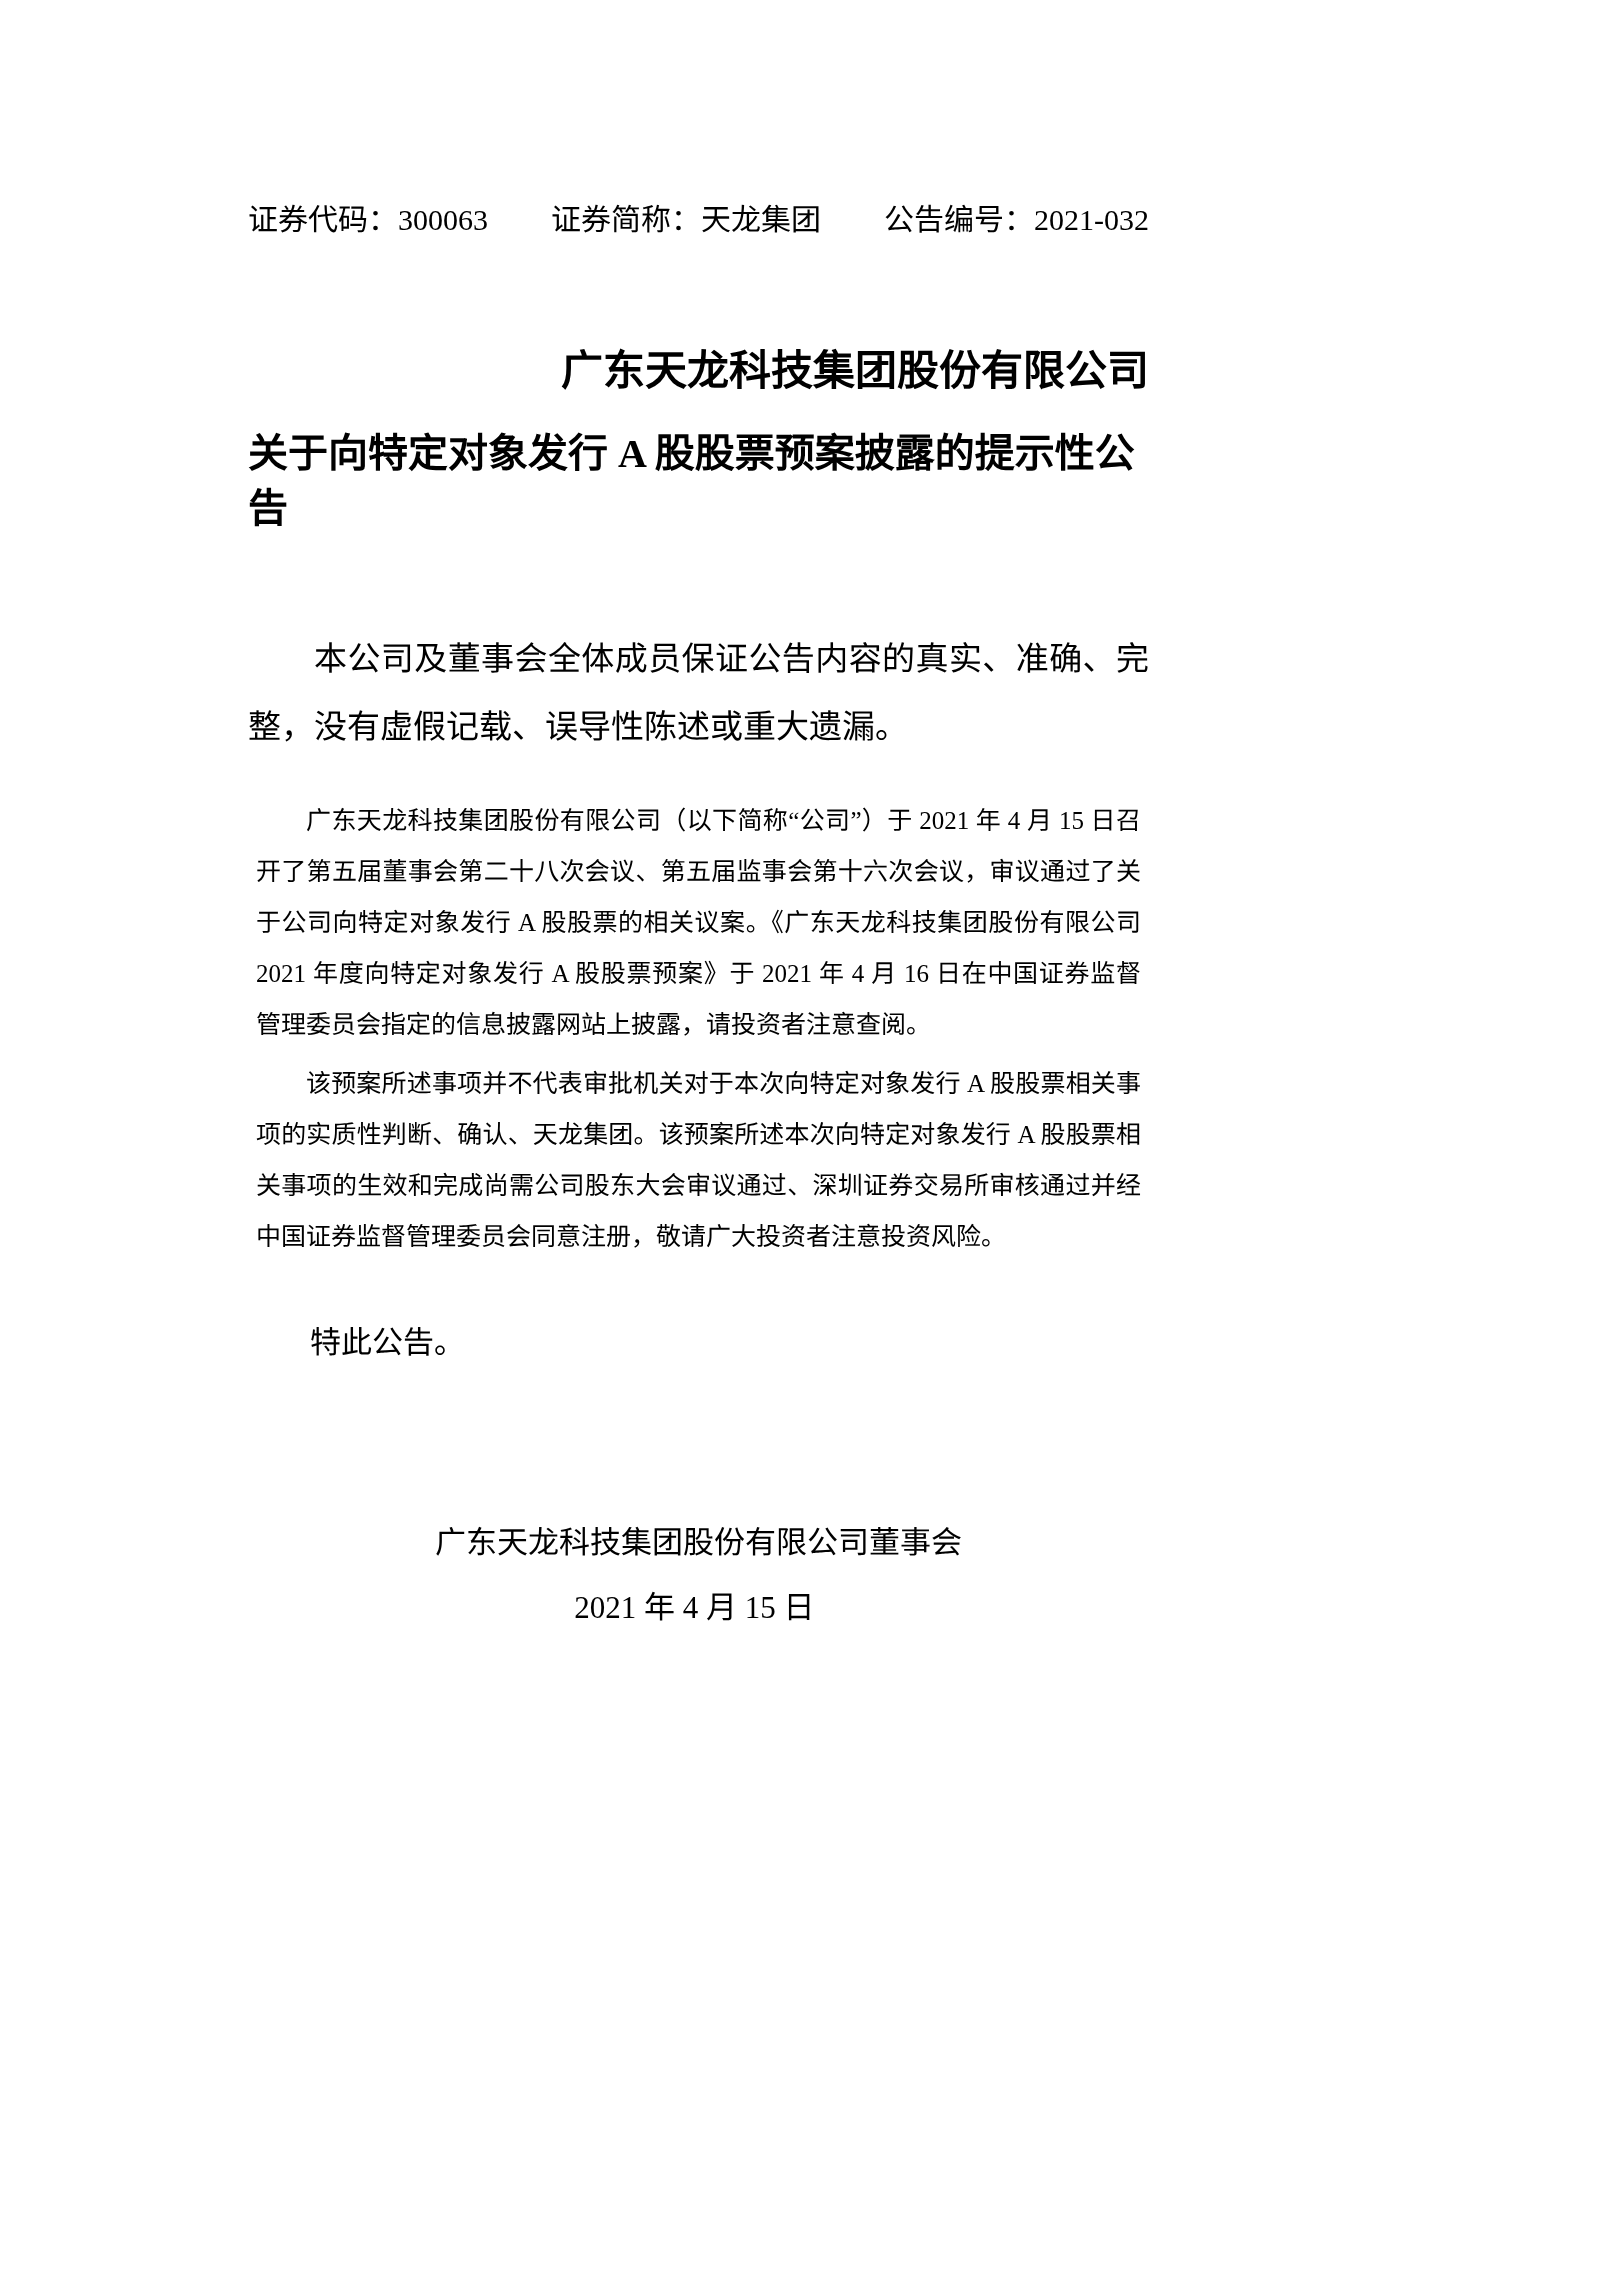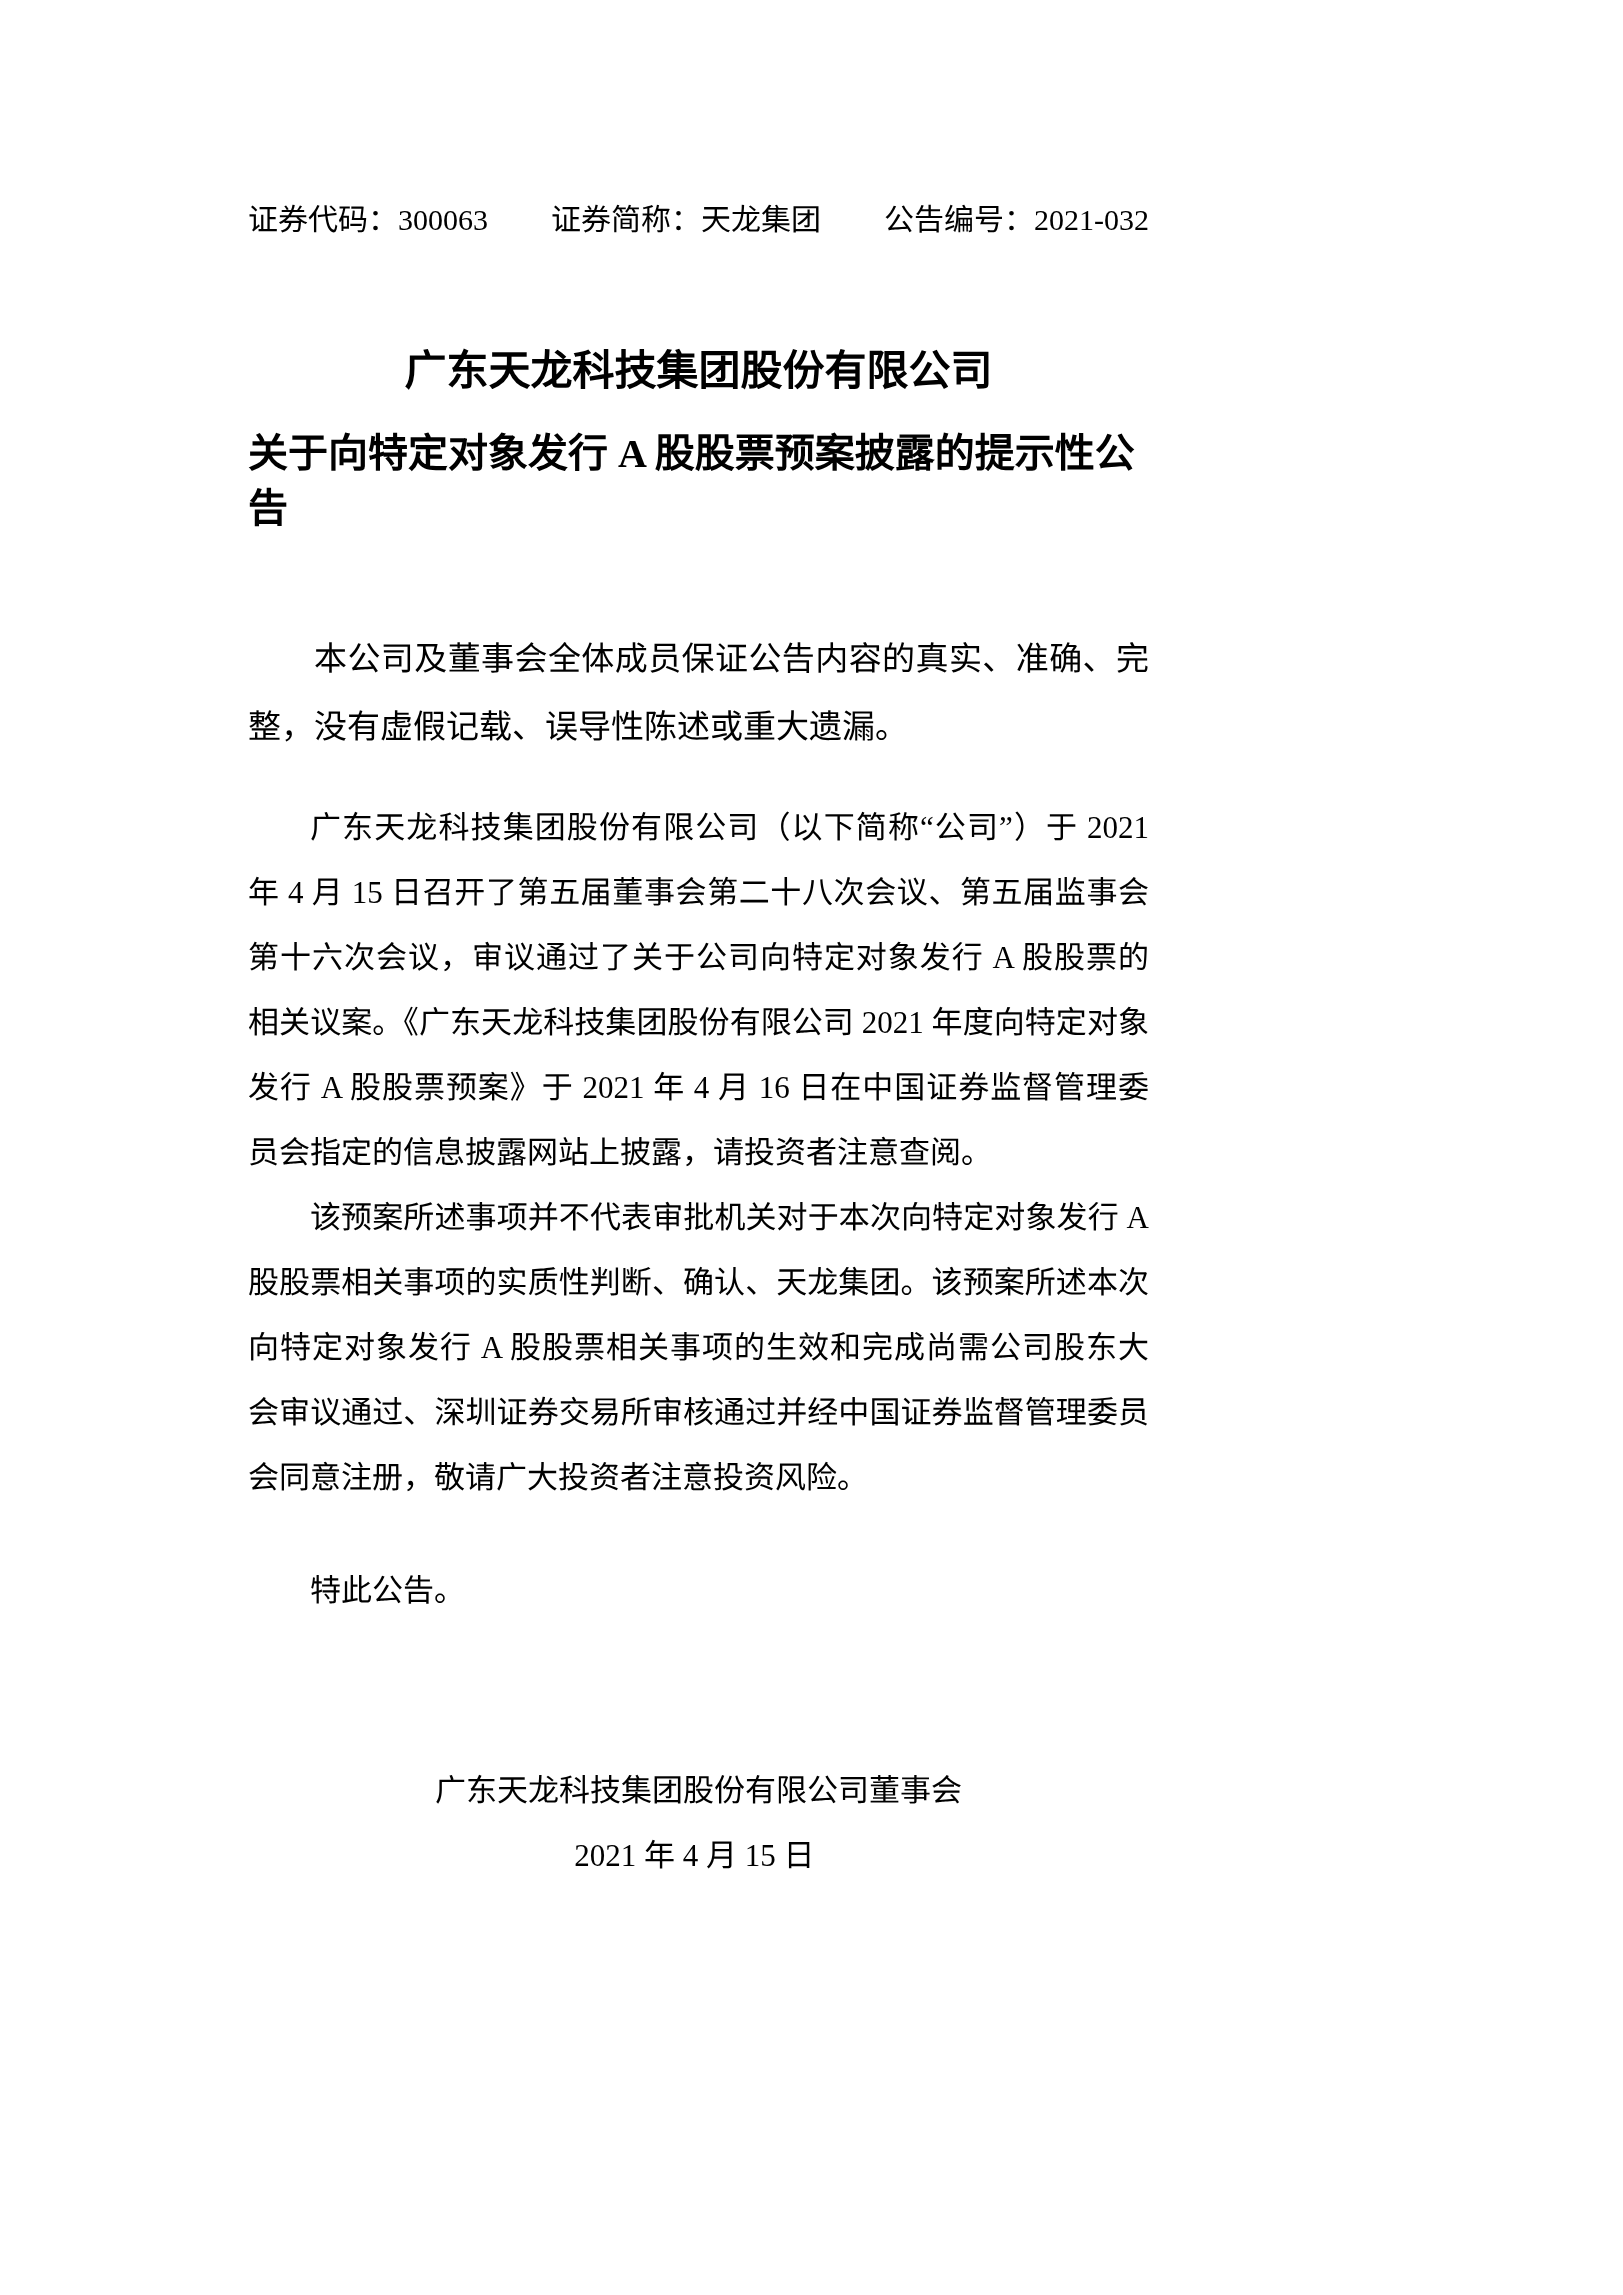--- a/index.html
+++ b/index.html
@@ -24,45 +24,45 @@
     align-items: baseline;
     font-size: 30px;
     line-height: 44px;
     white-space: nowrap;
   }
   .title-company {
     margin: 102px 0 0 0;
     font-size: 42px;
     line-height: 55px;
     font-weight: bold;
-    text-align: center;
+    text-align: right;
   }
   .title-subject {
     margin: 27px 0 0 0;
     font-size: 40px;
     line-height: 55px;
     font-weight: bold;
     text-align: left;
   }
   .declaration {
     margin: 89px 0 0 0;
     font-size: 33px;
     line-height: 68px;
     font-weight: normal;
     text-indent: 2em;
     text-align: justify;
     word-break: break-all;
   }
   .body-para {
-    font-size: 31px;
-    line-height: 65px;
+    font-size: 25px;
+    line-height: 51px;
     text-indent: 2em;
     text-align: justify;
     word-break: break-all;
-    margin: 0;
+    margin: 8px;
   }
   .body-para.first {
     margin-top: 34px;
   }
   .closing {
     margin: 48px 0 0 0;
     font-size: 31px;
     line-height: 65px;
     text-indent: 2em;
   }

